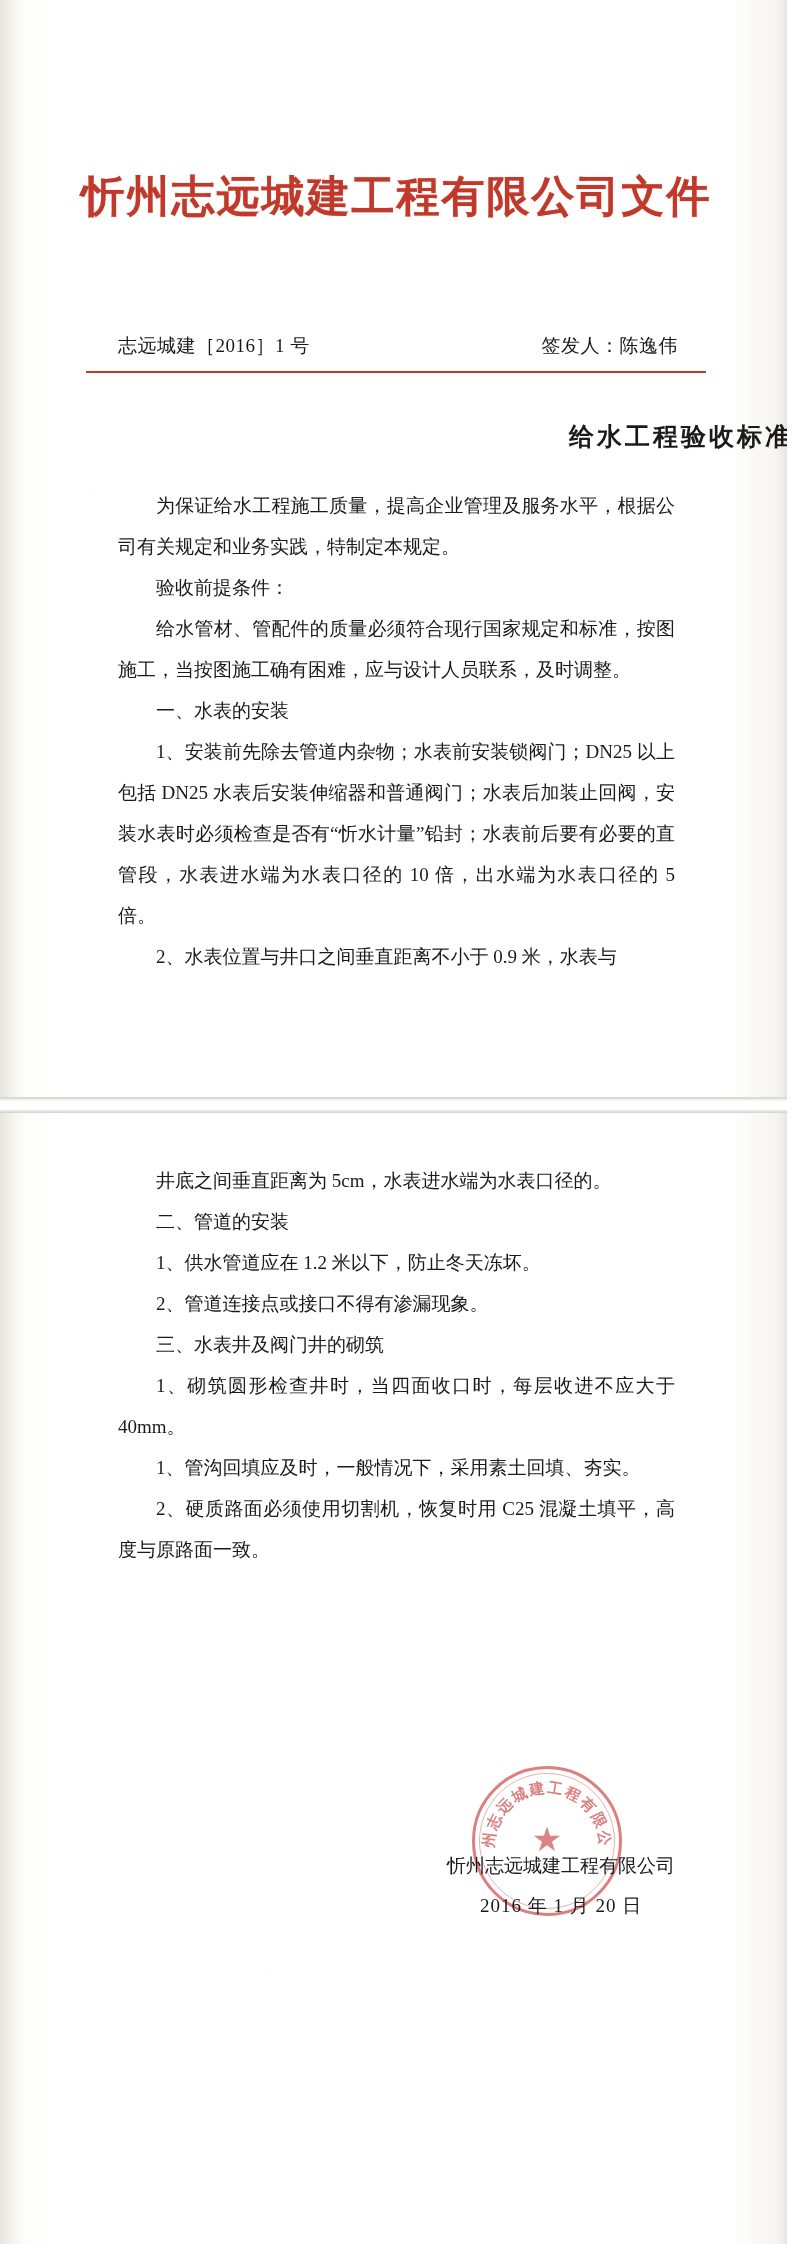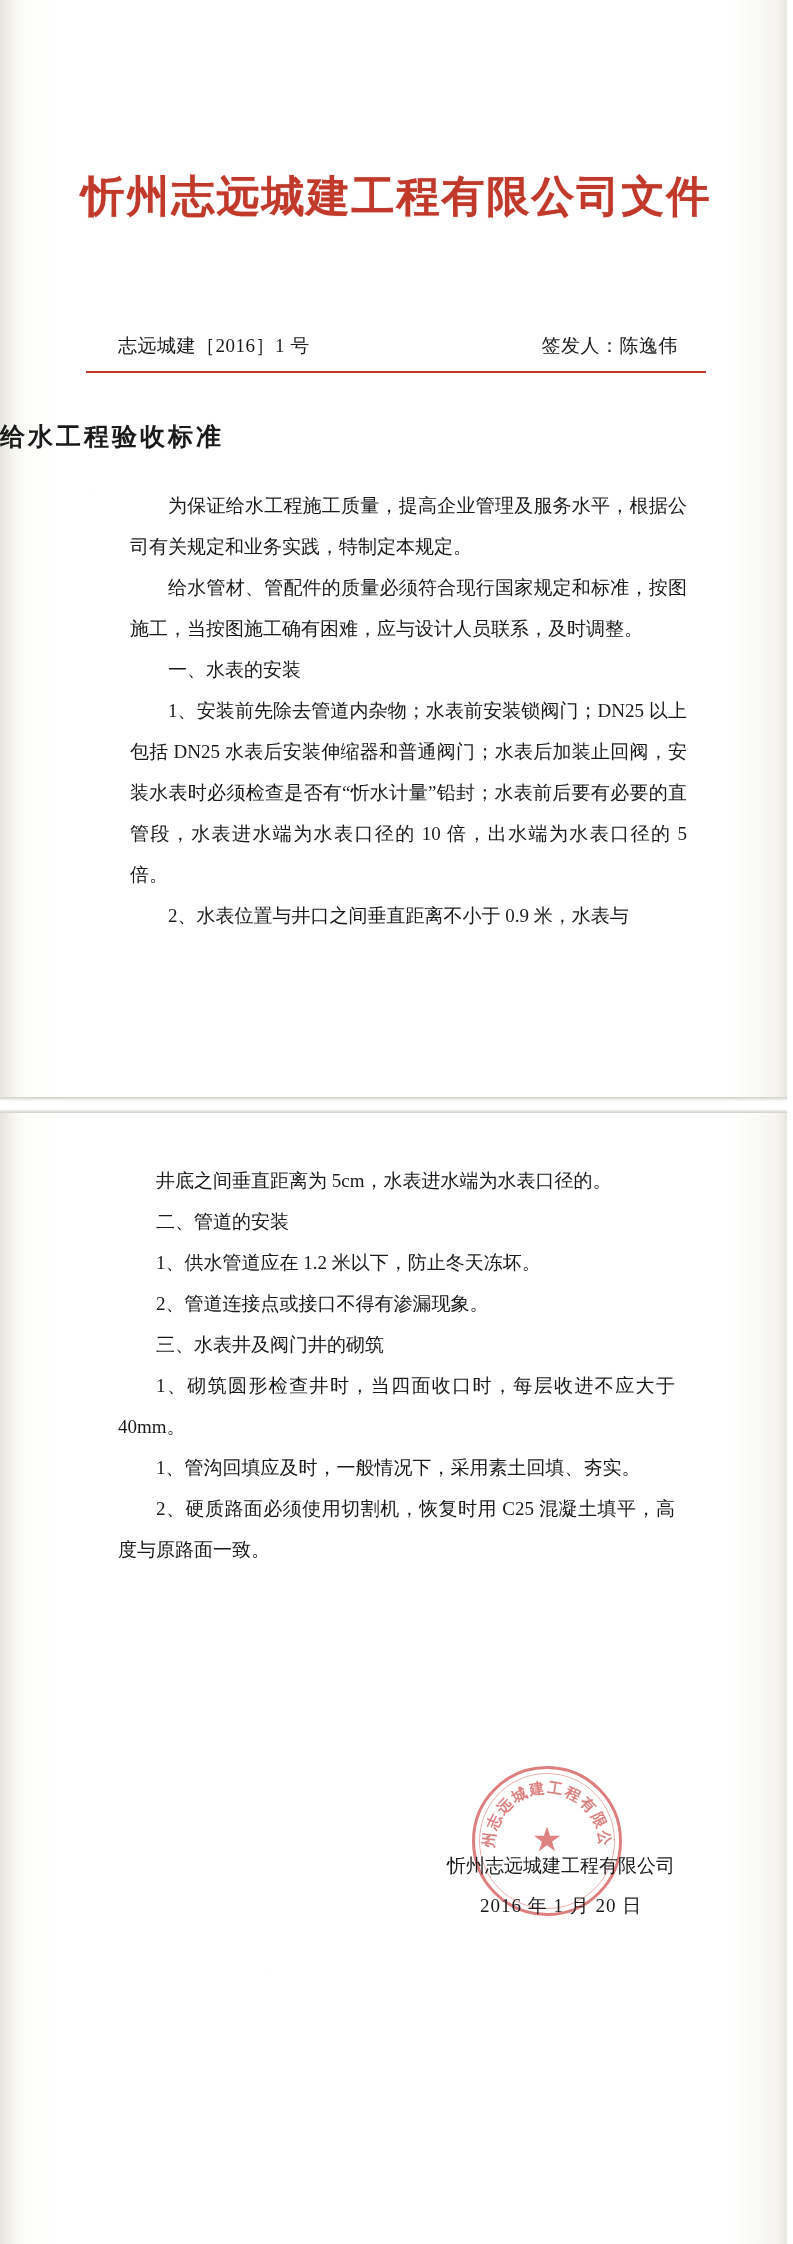--- a/index.html
+++ b/index.html
@@ -110,37 +110,37 @@
     height: 2px;
     background: #c0392b;
   }
 
   
   .doc-title {
     position: absolute;
     top: 420px;
     left: 0;
     width: 793px;
-    text-align: left;
+    text-align: right;
     font-size: 25px;
     font-weight: bold;
     letter-spacing: 3px;
   }
 
   
   .body-block {
     position: absolute;
     left: 118px;
     width: 557px;
     font-size: 19px;
     line-height: 41px;
     text-align: justify;
     text-justify: inter-ideograph;
   }
-  #body-part-1 { top: 485px; margin-left: 12px; }
+  #body-part-1 { top: 485px; }
   #body-part-2 { top: 1160px; }
 
   .body-block p {
     margin: 0;
     text-indent: 2em;
   }
 
   
   .sign-block {
     position: absolute;
@@ -238,20 +238,21 @@
       <span class="docnum">志远城建［2016］1 号</span>
       <span class="signer">签发人：陈逸伟</span>
     </div>
 
     <div class="red-rule"></div>
 
     <div class="doc-title">给水工程验收标准</div>
 
     <div class="body-block" id="body-part-1">
       <p>为保证给水工程施工质量，提高企业管理及服务水平，根据公司有关规定和业务实践，特制定本规定。</p>
+      <p>验收前提条件：</p>
       <p>给水管材、管配件的质量必须符合现行国家规定和标准，按图施工，当按图施工确有困难，应与设计人员联系，及时调整。</p>
       <p>一、水表的安装</p>
       <p>1、安装前先除去管道内杂物；水表前安装锁阀门；DN25 以上包括 DN25 水表后安装伸缩器和普通阀门；水表后加装止回阀，安装水表时必须检查是否有“忻水计量”铅封；水表前后要有必要的直管段，水表进水端为水表口径的 10 倍，出水端为水表口径的 5 倍。</p>
       <p>2、水表位置与井口之间垂直距离不小于 0.9 米，水表与</p>
     </div>
 
     <div class="sheet-gap"></div>
 
     <div class="body-block" id="body-part-2">
       <p>井底之间垂直距离为 5cm，水表进水端为水表口径的。</p>

